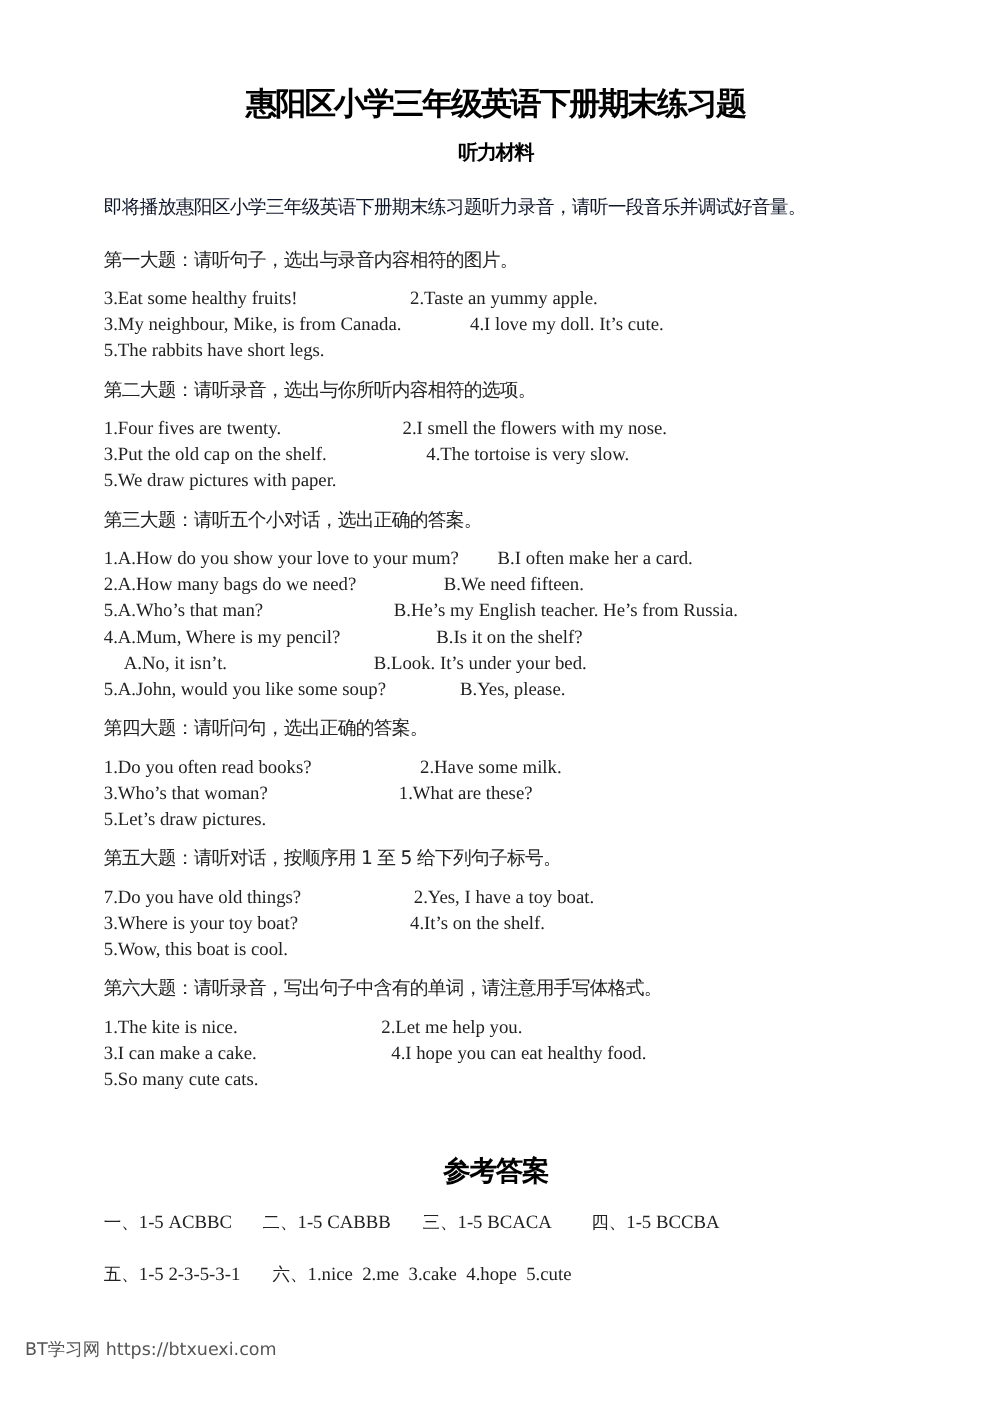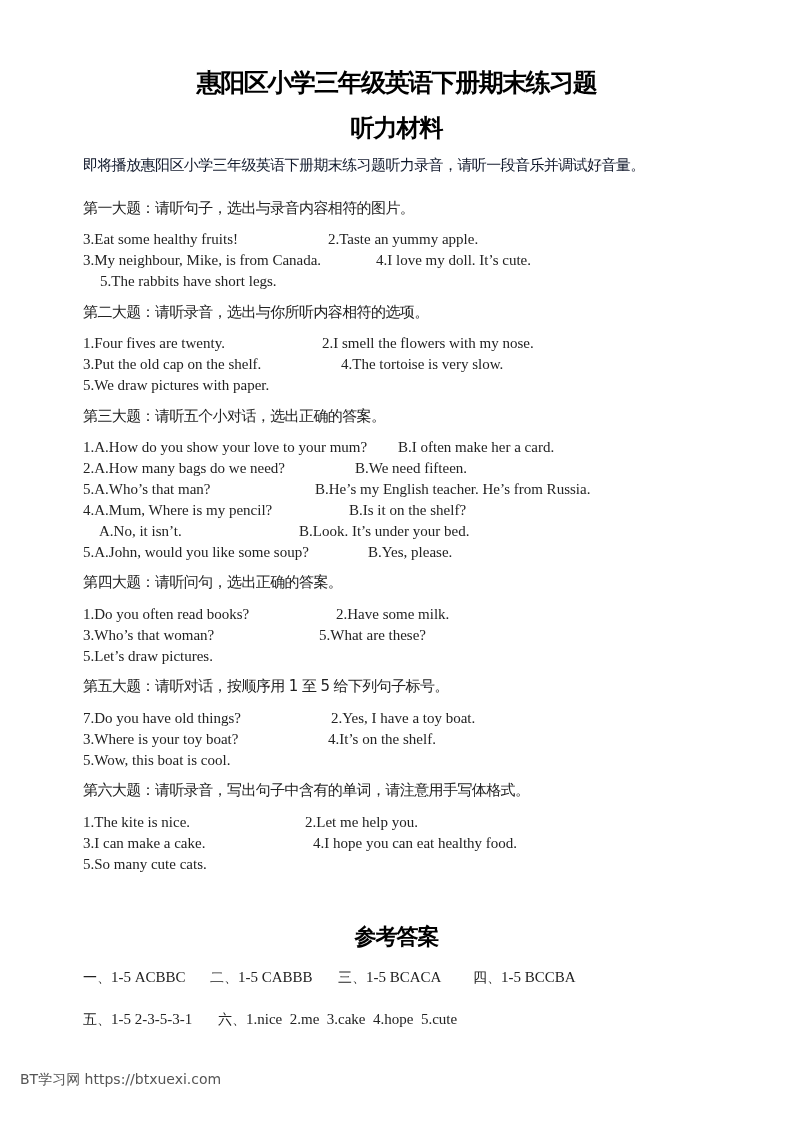--- a/index.html
+++ b/index.html
@@ -1,18 +1,18 @@
 <!DOCTYPE html>
 <html><head>
   <meta charset="utf-8">
   <style>
     html, body { margin: 0; padding: 0; background: #ffffff; }
     body { width: 793px; height: 1122px; position: relative; overflow: hidden; color: #111; }
     .title { position: absolute; left: 0; width: 793px; top: 66px; text-align: center; font-family: "DejaVu Sans", sans-serif; font-weight: bold; font-size: 25px; letter-spacing: -1.5px; color: #000; }
-    .subtitle { position: absolute; left: 0; width: 793px; top: 112px; text-align: center; font-family: "DejaVu Sans", sans-serif; font-weight: bold; font-size: 24px; letter-spacing: -1px; color: #000; }
+    .subtitle { position: absolute; left: 0; width: 793px; top: 112px; text-align: center; font-family: "DejaVu Sans", sans-serif; font-weight: bold; font-size: 16px; letter-spacing: -1px; color: #000; }
     .intro { position: absolute; left: 83px; top: 156px; font-family: "DejaVu Sans", sans-serif; font-size: 15px; letter-spacing: -0.6px; color: #0f172a; white-space: nowrap; }
     .sec-head { position: absolute; left: 83px; font-family: "DejaVu Sans", sans-serif; font-size: 15px; letter-spacing: -0.6px; color: #222; white-space: nowrap; }
     .line { position: absolute; font-family: "Liberation Serif", serif; font-size: 15px; color: #222; white-space: nowrap; }
     .ans-title { position: absolute; left: 0; width: 793px; top: 922px; text-align: center; font-family: "DejaVu Sans", sans-serif; font-weight: bold; font-size: 22px; letter-spacing: -1px; color: #000; }
     .ans-line { position: absolute; left: 83px; font-size: 15px; color: #222; white-space: nowrap; }
     .ans-line .n { font-family: "DejaVu Sans", sans-serif; font-size: 14px; }
     .ans-line .v { font-family: "Liberation Serif", serif; font-size: 15px; }
     .footer { position: absolute; left: 0; width: 793px; top: 1071px; font-family: "DejaVu Sans", sans-serif; font-size: 14px; color: #555; margin-left: 20px; }
   </style>
 </head>
@@ -21,21 +21,21 @@
 <div>
   <div class="title">惠阳区小学三年级英语下册期末练习题</div>
   <div class="subtitle">听力材料</div>
   <div class="intro">即将播放惠阳区小学三年级英语下册期末练习题听力录音，请听一段音乐并调试好音量。</div>
 
   <div class="sec-head" style="top:199px">第一大题：请听句子，选出与录音内容相符的图片。</div>
   <div class="line" style="left:83px;top:231px">3.Eat some healthy fruits!</div>
   <div class="line" style="left:328px;top:231px">2.Taste an yummy apple.</div>
   <div class="line" style="left:83px;top:252px">3.My neighbour, Mike, is from Canada.</div>
   <div class="line" style="left:376px;top:252px">4.I love my doll. It’s cute.</div>
-  <div class="line" style="left:100px;top:273px">5.The rabbits have short legs.</div>
+  <div class="line" style="left:83px;top:273px">5.The rabbits have short legs.</div>
 
   <div class="sec-head" style="top:303px">第二大题：请听录音，选出与你所听内容相符的选项。</div>
   <div class="line" style="left:83px;top:335px">1.Four fives are twenty.</div>
   <div class="line" style="left:322px;top:335px">2.I smell the flowers with my nose.</div>
   <div class="line" style="left:83px;top:356px">3.Put the old cap on the shelf.</div>
   <div class="line" style="left:341px;top:356px">4.The tortoise is very slow.</div>
   <div class="line" style="left:83px;top:377px">5.We draw pictures with paper.</div>
 
   <div class="sec-head" style="top:407px">第三大题：请听五个小对话，选出正确的答案。</div>
   <div class="line" style="left:83px;top:439px">1.A.How do you show your love to your mum?</div>
@@ -48,21 +48,21 @@
   <div class="line" style="left:349px;top:502px">B.Is it on the shelf?</div>
   <div class="line" style="left:99px;top:523px">A.No, it isn’t.</div>
   <div class="line" style="left:299px;top:523px">B.Look. It’s under your bed.</div>
   <div class="line" style="left:83px;top:544px">5.A.John, would you like some soup?</div>
   <div class="line" style="left:368px;top:544px">B.Yes, please.</div>
 
   <div class="sec-head" style="top:573px">第四大题：请听问句，选出正确的答案。</div>
   <div class="line" style="left:83px;top:606px">1.Do you often read books?</div>
   <div class="line" style="left:336px;top:606px">2.Have some milk.</div>
   <div class="line" style="left:83px;top:627px">3.Who’s that woman?</div>
-  <div class="line" style="left:319px;top:627px">5.What are these?</div>
+  <div class="line" style="left:319px;top:627px">1.What are these?</div>
   <div class="line" style="left:83px;top:648px">5.Let’s draw pictures.</div>
 
   <div class="sec-head" style="top:677px">第五大题：请听对话，按顺序用 1 至 5 给下列句子标号。</div>
   <div class="line" style="left:83px;top:710px">7.Do you have old things?</div>
   <div class="line" style="left:331px;top:710px">2.Yes, I have a toy boat.</div>
   <div class="line" style="left:83px;top:731px">3.Where is your toy boat?</div>
   <div class="line" style="left:328px;top:731px">4.It’s on the shelf.</div>
   <div class="line" style="left:83px;top:752px">5.Wow, this boat is cool.</div>
 
   <div class="sec-head" style="top:781px">第六大题：请听录音，写出句子中含有的单词，请注意用手写体格式。</div>

